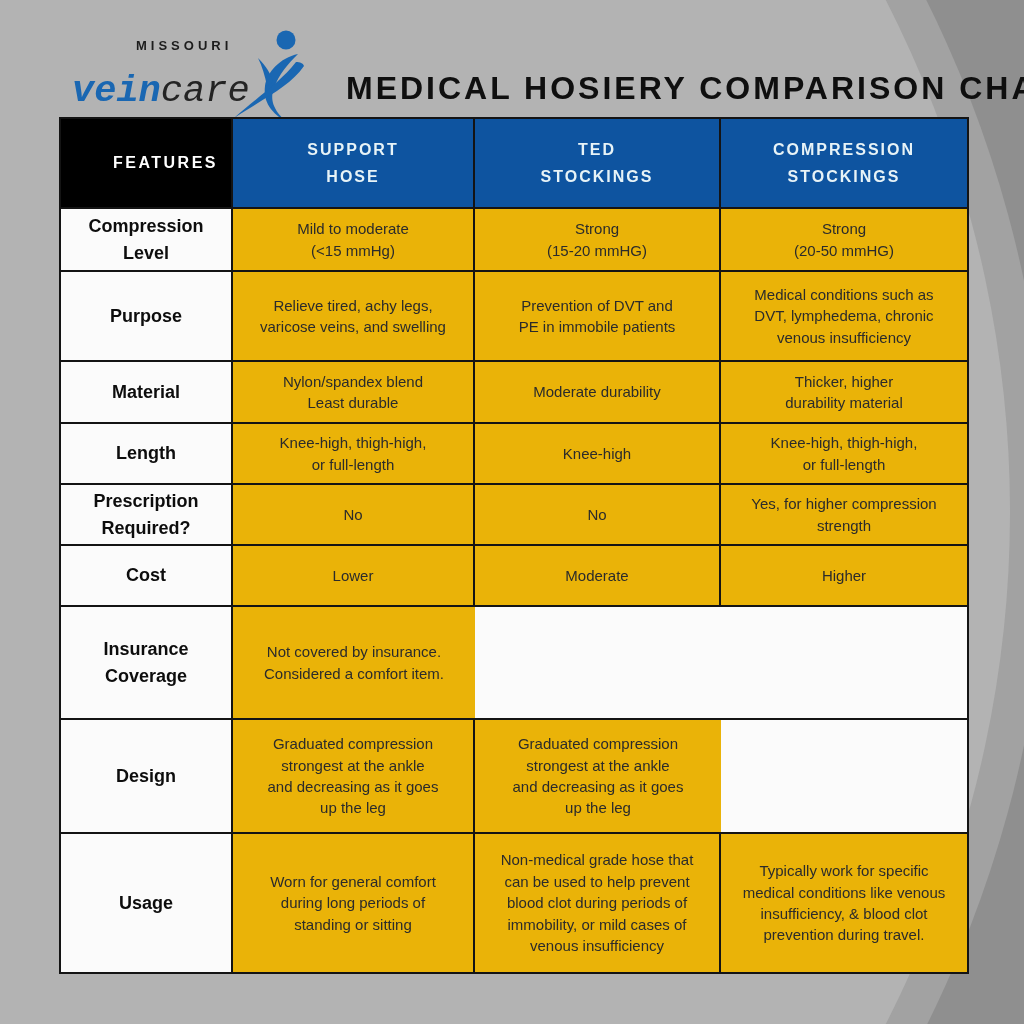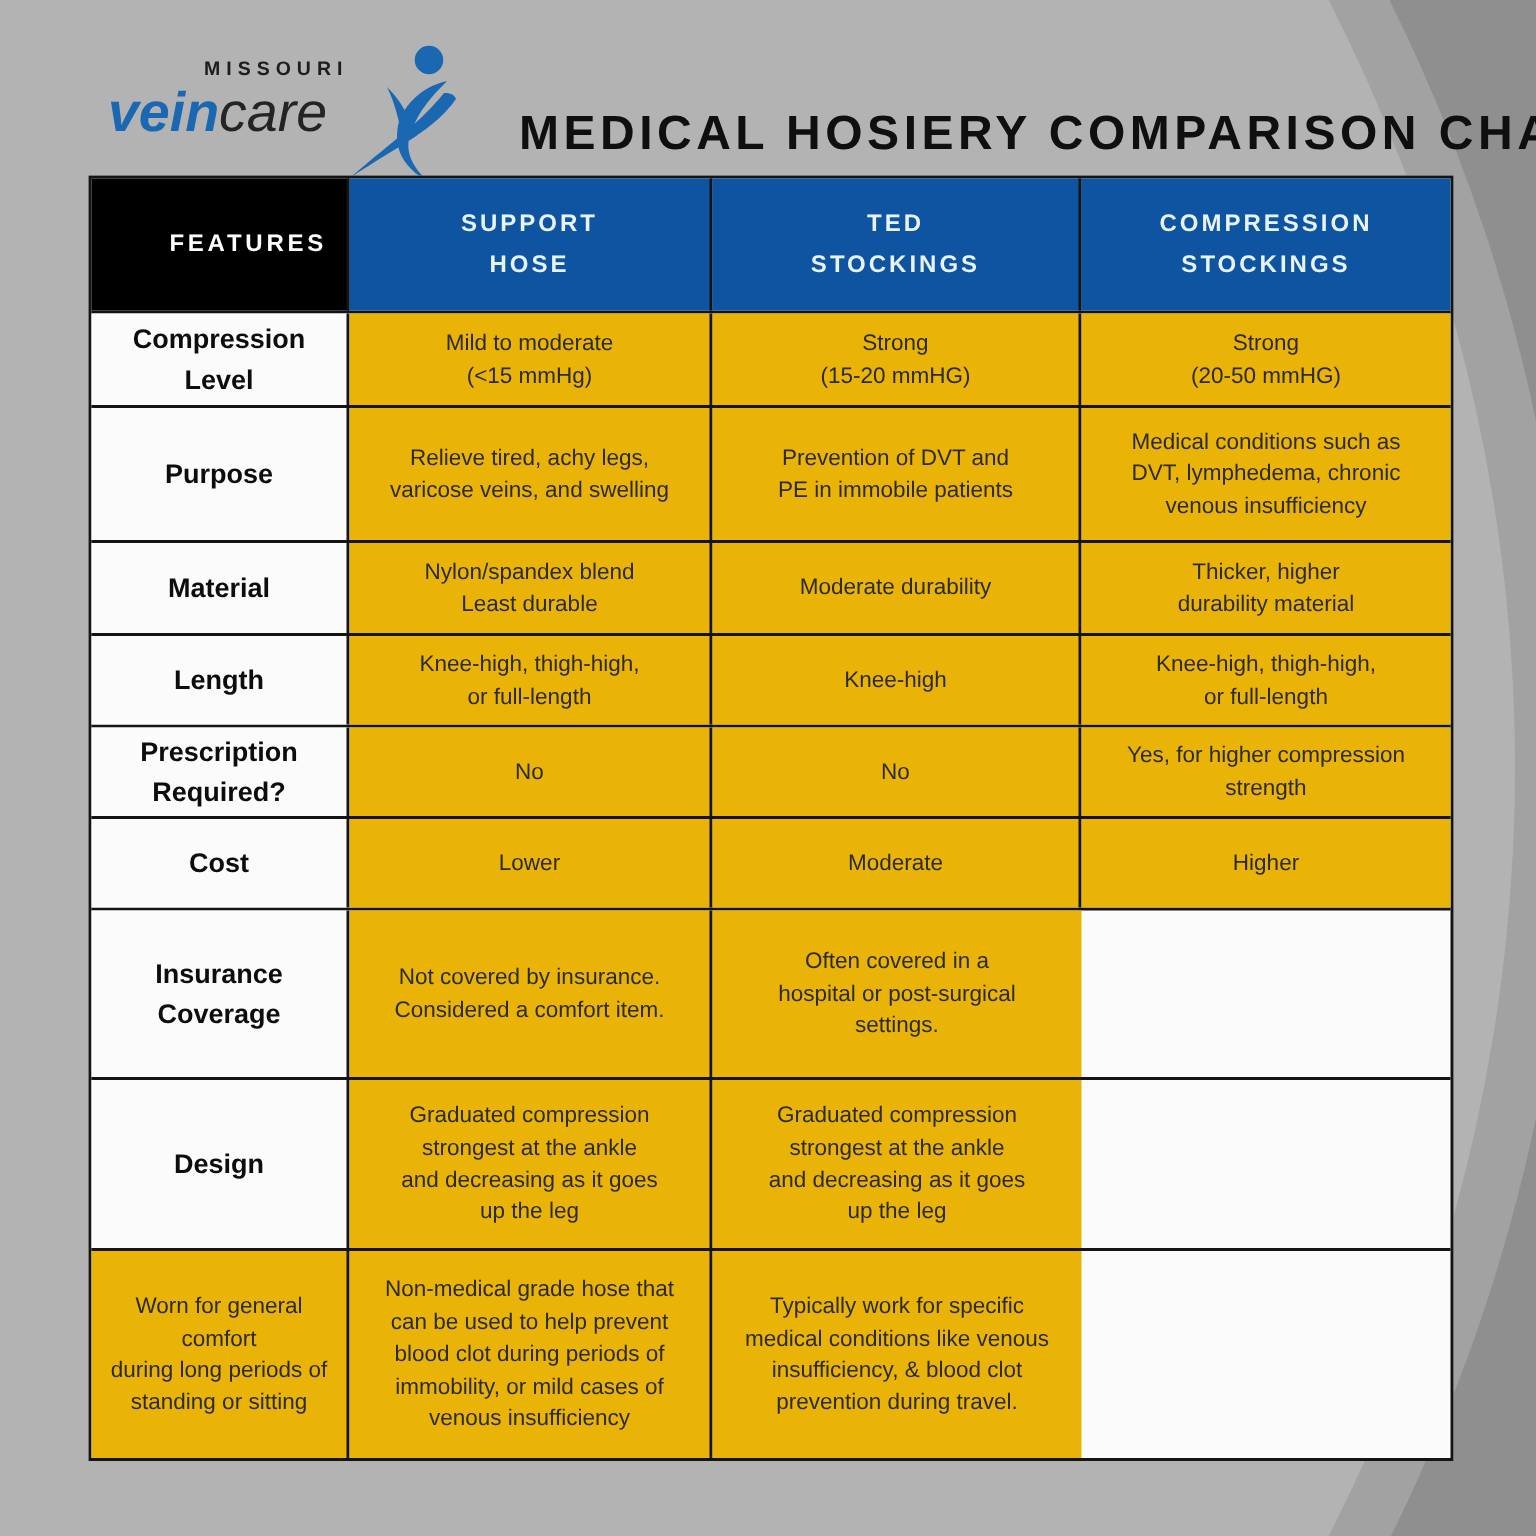--- a/index.html
+++ b/index.html
@@ -19,22 +19,22 @@
     position:absolute; left:-1590px; top:-688px; width:2600px; height:2400px;
     background:#b3b3b3; border-radius:50%;
   }
   
   .logo { position:absolute; left:72px; top:28px; width:240px; height:92px; }
   .logo-missouri {
     position:absolute; left:64px; top:10px;
     font-size:13px; font-weight:700; letter-spacing:4px; color:#1d1d1d;
   }
   .logo-wordmark {
-    position:absolute; left:0px; top:26px;
-    font-size:37px; font-style:italic; letter-spacing:0px; white-space:nowrap;
+    position:absolute; left:0px; top:42px;
+    font-size:37px; font-style:italic; letter-spacing:0px; white-space:nowrap;font-family:Liberation Mono, monospace;
   }
   .logo-vein { color:#1a67b2; font-weight:700; }
   .logo-care { color:#242424; font-weight:400; }
   .logo-figure { position:absolute; left:152px; top:0px; }
   
   .page-title {
     position:absolute; left:346px; top:70px; width:620px;
     font-size:32px; font-weight:700; letter-spacing:3px; color:#0f0f0f;
     white-space:nowrap;
   }
@@ -155,38 +155,36 @@
     <div class="cell value-cell">Lower</div>
     <div class="cell value-cell">Moderate</div>
     <div class="cell value-cell">Higher</div>
   </div>
 
   <div class="trow row-7">
     <div class="cell feature-cell">Insurance
 Coverage</div>
     <div class="cell value-cell">Not covered by insurance.
 Considered a comfort item.</div>
-    <div class="cell value-cell">Often covered in a
-hospital or post-surgical
-settings.</div>
   </div>
 
   <div class="trow row-8">
     <div class="cell feature-cell">Design</div>
     <div class="cell value-cell">Graduated compression
 strongest at the ankle
 and decreasing as it goes
 up the leg</div>
     <div class="cell value-cell">Graduated compression
 strongest at the ankle
 and decreasing as it goes
 up the leg</div>
   </div>
 
   <div class="trow row-9">
+    <div class="cell feature-cell">Usage</div>
     <div class="cell value-cell">Worn for general comfort
 during long periods of
 standing or sitting</div>
     <div class="cell value-cell">Non-medical grade hose that
 can be used to help prevent
 blood clot during periods of
 immobility, or mild cases of
 venous insufficiency</div>
     <div class="cell value-cell">Typically work for specific
 medical conditions like venous

